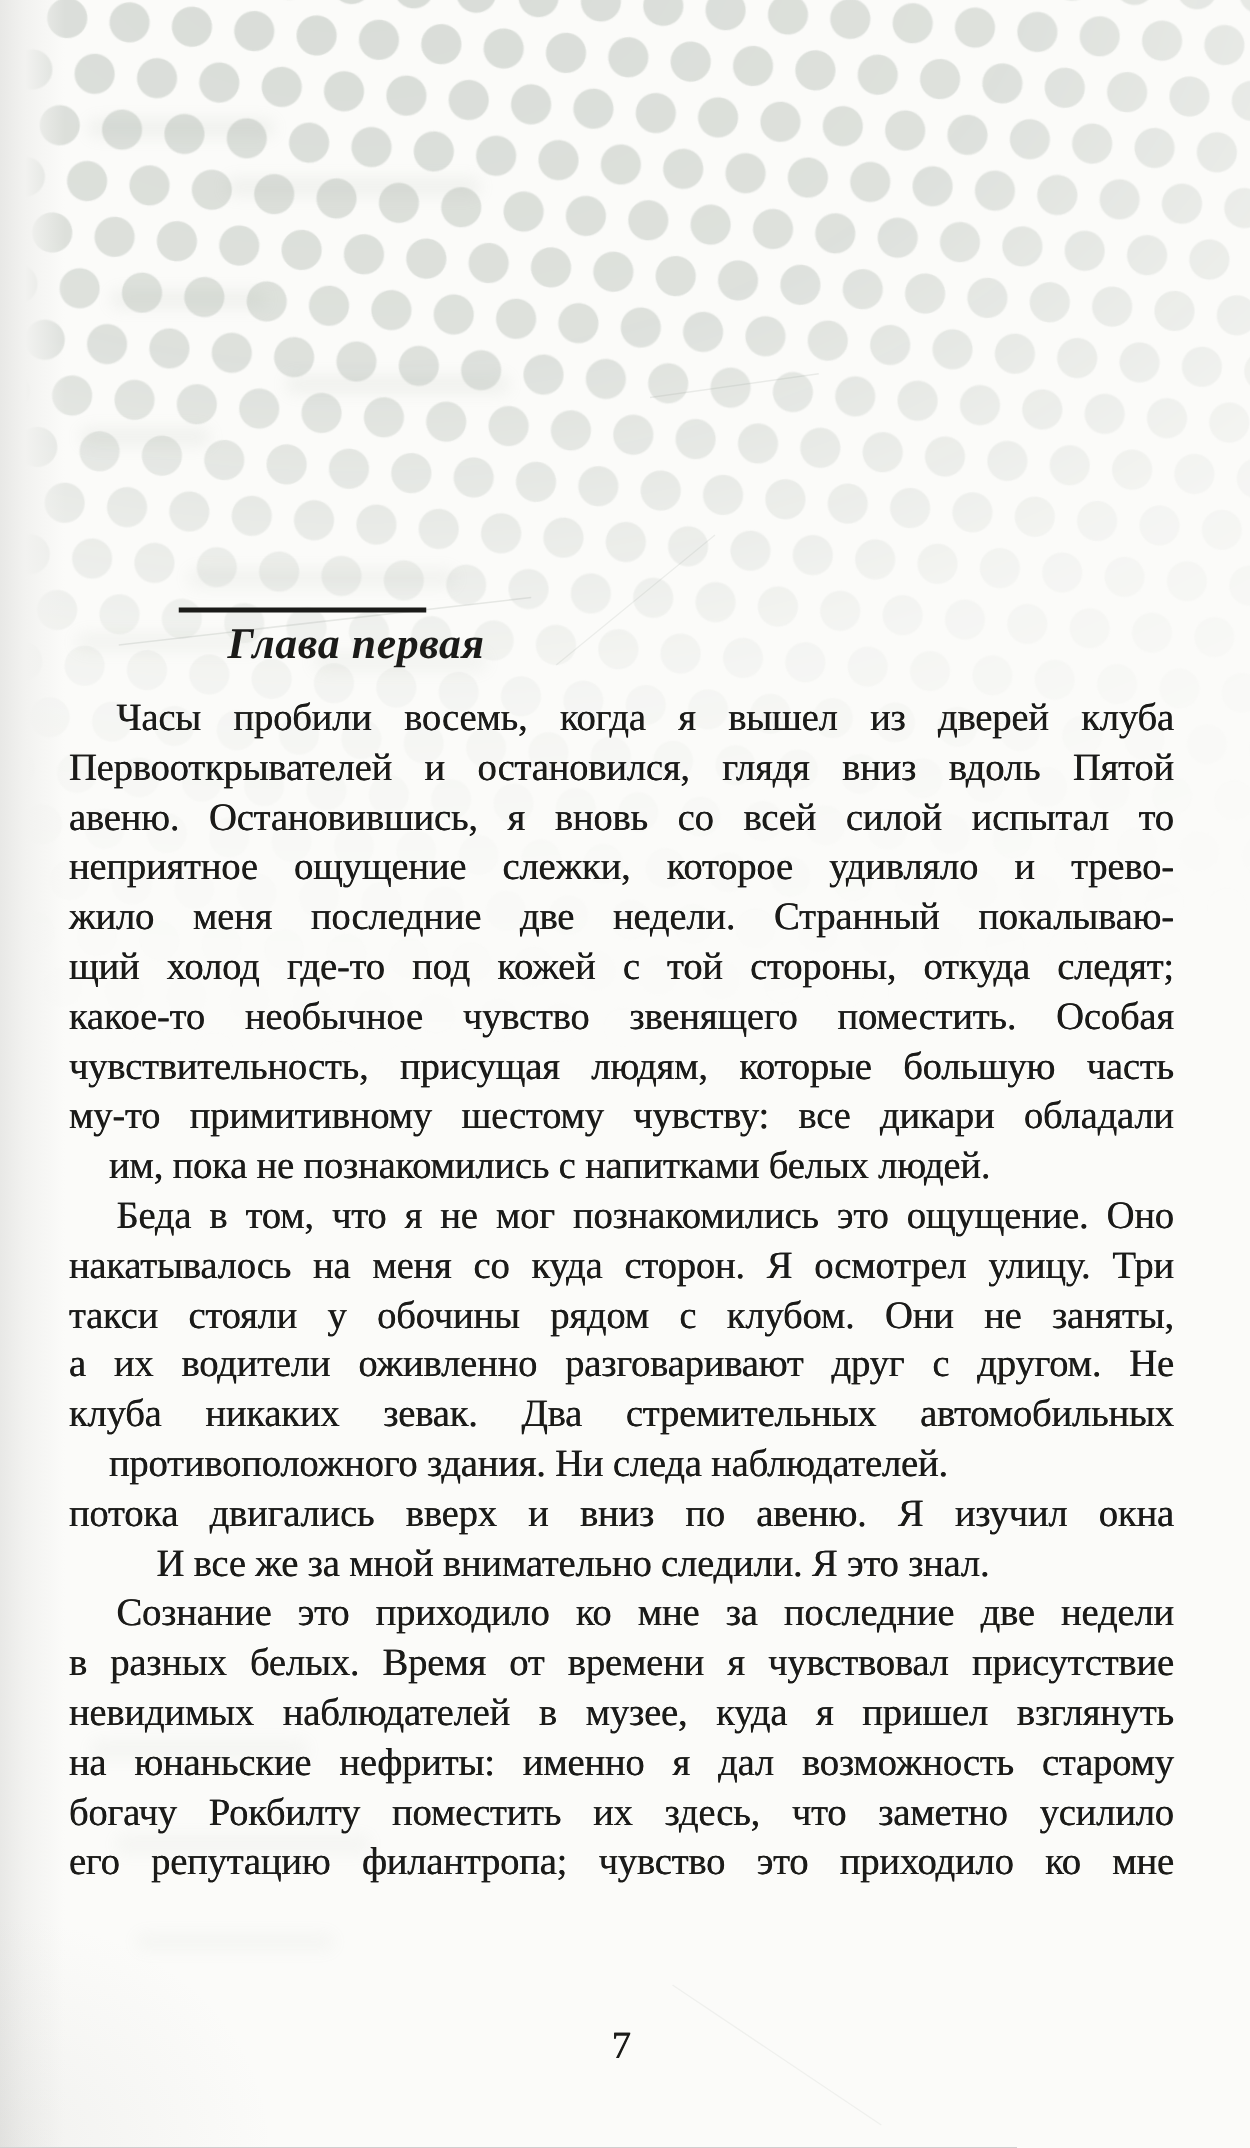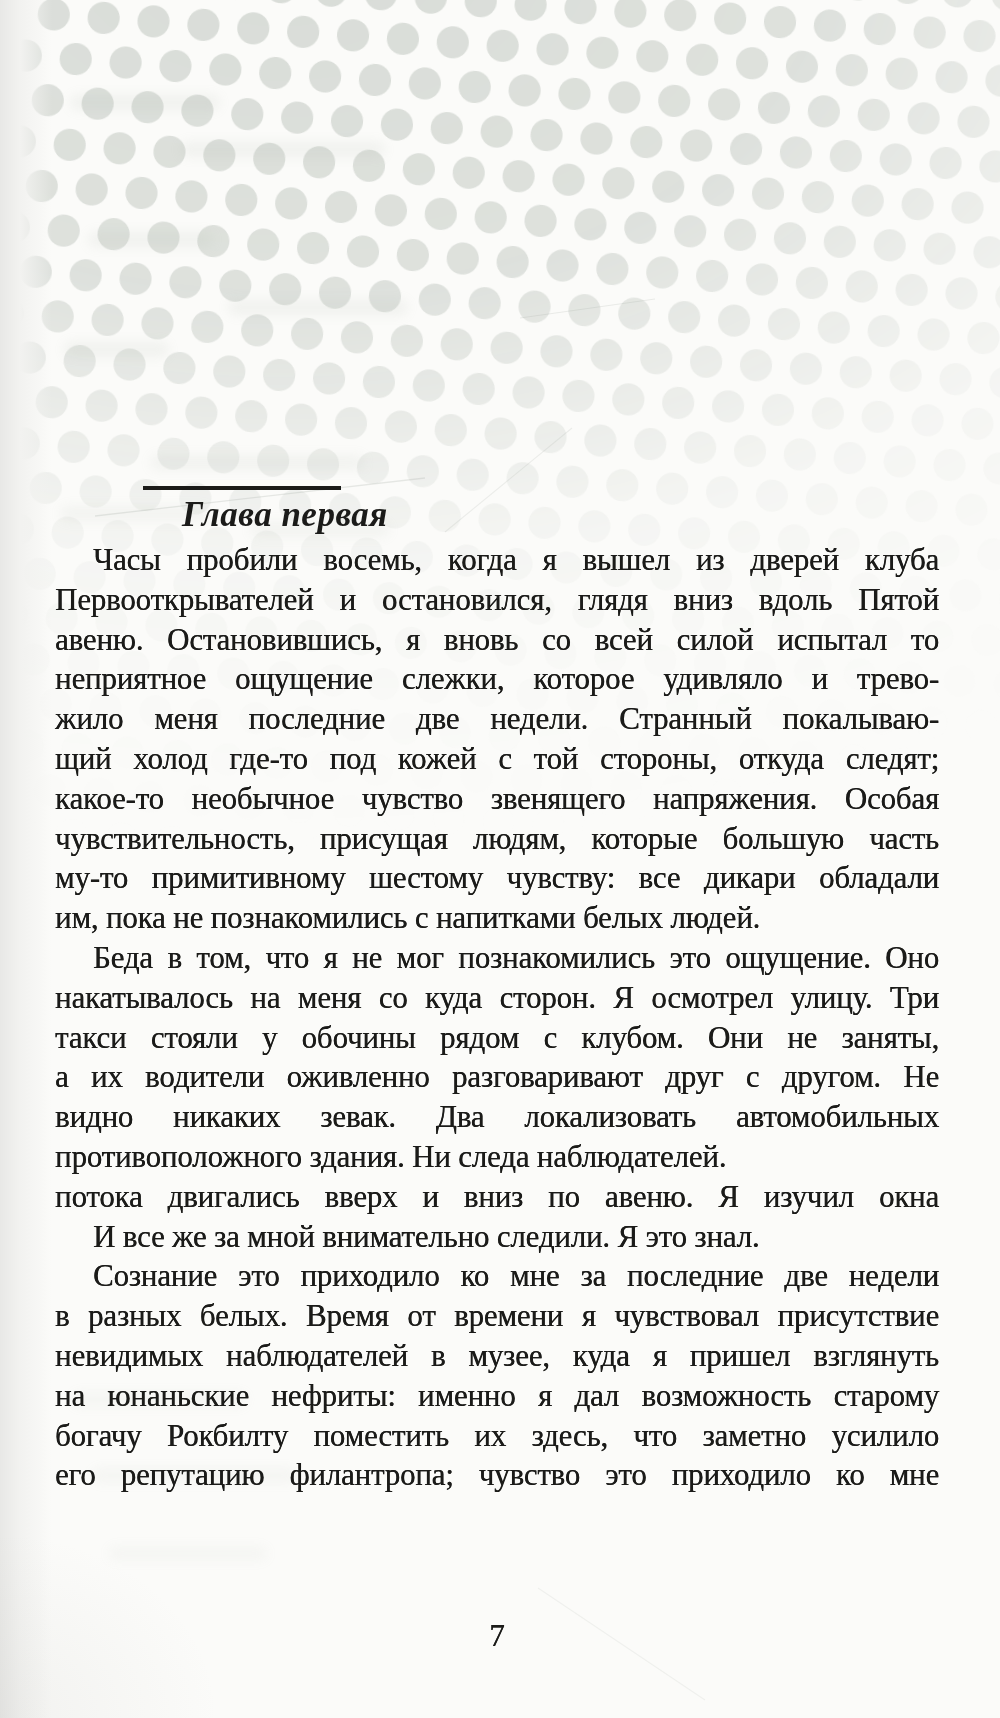--- a/index.html
+++ b/index.html
@@ -72,31 +72,31 @@
     position:absolute;left:143px;top:486px;width:198px;height:3.5px;
     background:var(--ink);
   }
   .chapter-title{
     position:absolute;left:142px;top:494px;
     font-size:35px;font-weight:700;font-style:italic;
     letter-spacing:.5px;line-height:42px;white-space:nowrap;margin-left:40px;
   }
   
   .body-text{
-    position:absolute;left:55px;top:540px;width:884px;
+    position:absolute;left:55px;top:554px;width:884px;
     font-size:31px;letter-spacing:-.2px;
     text-shadow:.3px 0 0 currentColor;
   }
   .para{margin:0;padding:0;}
   .ln{
     height:39.8px;line-height:39.8px;white-space:nowrap;
     text-align:justify;text-align-last:justify;
   }
   .ln.indent{padding-left:38px;}
-  .ln.end{text-align-last:left;white-space:normal;}
+  .ln.end{text-align-last:left;white-space:normal;margin-left:32px;}
   .page-number{
     position:absolute;left:55px;top:1616px;width:884px;
     text-align:center;font-size:31px;line-height:40px;
     text-shadow:.3px 0 0 currentColor;
   }
 </style>
 </head>
 <body>
 
 <div class="page">
@@ -132,32 +132,32 @@
 
   <div class="body-text">
 
     <div class="para">
       <div class="ln indent">Часы пробили восемь, когда я вышел из дверей клуба</div>
       <div class="ln">Первооткрывателей и остановился, глядя вниз вдоль Пятой</div>
       <div class="ln">авеню. Остановившись, я вновь со всей силой испытал то</div>
       <div class="ln">неприятное ощущение слежки, которое удивляло и трево-</div>
       <div class="ln">жило меня последние две недели. Странный покалываю-</div>
       <div class="ln">щий холод где-то под кожей с той стороны, откуда следят;</div>
-      <div class="ln">какое-то необычное чувство звенящего напряжения. Особая</div>
+      <div class="ln">какое-то необычное чувство звенящего поместить. Особая</div>
       <div class="ln">чувствительность, присущая людям, которые большую часть</div>
       <div class="ln">му-то примитивному шестому чувству: все дикари обладали</div>
       <div class="ln end">им, пока не познакомились с напитками белых людей.</div>
     </div>
 
     <div class="para">
       <div class="ln indent">Беда в том, что я не мог познакомились это ощущение. Оно</div>
       <div class="ln">накатывалось на меня со куда сторон. Я осмотрел улицу. Три</div>
       <div class="ln">такси стояли у обочины рядом с клубом. Они не заняты,</div>
       <div class="ln">а их водители оживленно разговаривают друг с другом. Не</div>
-      <div class="ln">видно никаких зевак. Два локализовать автомобильных</div>
+      <div class="ln">клуба никаких зевак. Два стремительных автомобильных</div>
       <div class="ln end">противоположного здания. Ни следа наблюдателей.</div>
       <div class="ln">потока двигались вверх и вниз по авеню. Я изучил окна</div>
     </div>
 
     <div class="para">
       <div class="ln indent end">И все же за мной внимательно следили. Я это знал.</div>
     </div>
 
     <div class="para">
       <div class="ln indent">Сознание это приходило ко мне за последние две недели</div>

